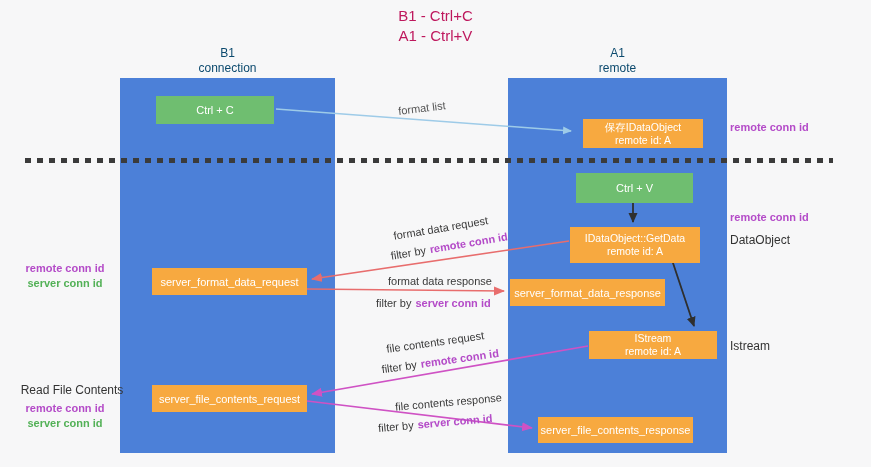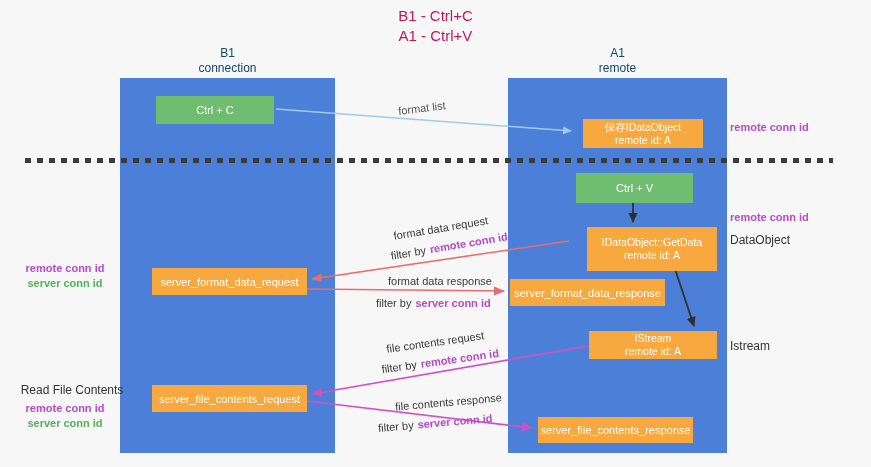--- a/index.html
+++ b/index.html
@@ -110,21 +110,21 @@
 
   <div class="node orange" style="left:575px;top:119px;width:120px;height:29px;margin-left:8px;">
     <span class="l1">保存IDataObject</span>
     <span class="l2">remote id: A</span>
   </div>
 
   <div class="node green single" style="left:576px;top:173px;width:117px;height:30px;">
     <span>Ctrl + V</span>
   </div>
 
-  <div class="node orange" style="left:570px;top:227px;width:130px;height:44px;margin-left:17px;">
+  <div class="node orange" style="left:570px;top:227px;width:130px;height:36px;">
     <span class="l1">IDataObject::GetData</span>
     <span class="l2">remote id: A</span>
   </div>
 
   <div class="node orange single" style="left:152px;top:268px;width:155px;height:27px;">
     <span>server_format_data_request</span>
   </div>
 
   <div class="node orange single" style="left:510px;top:279px;width:155px;height:27px;">
     <span>server_format_data_response</span>

